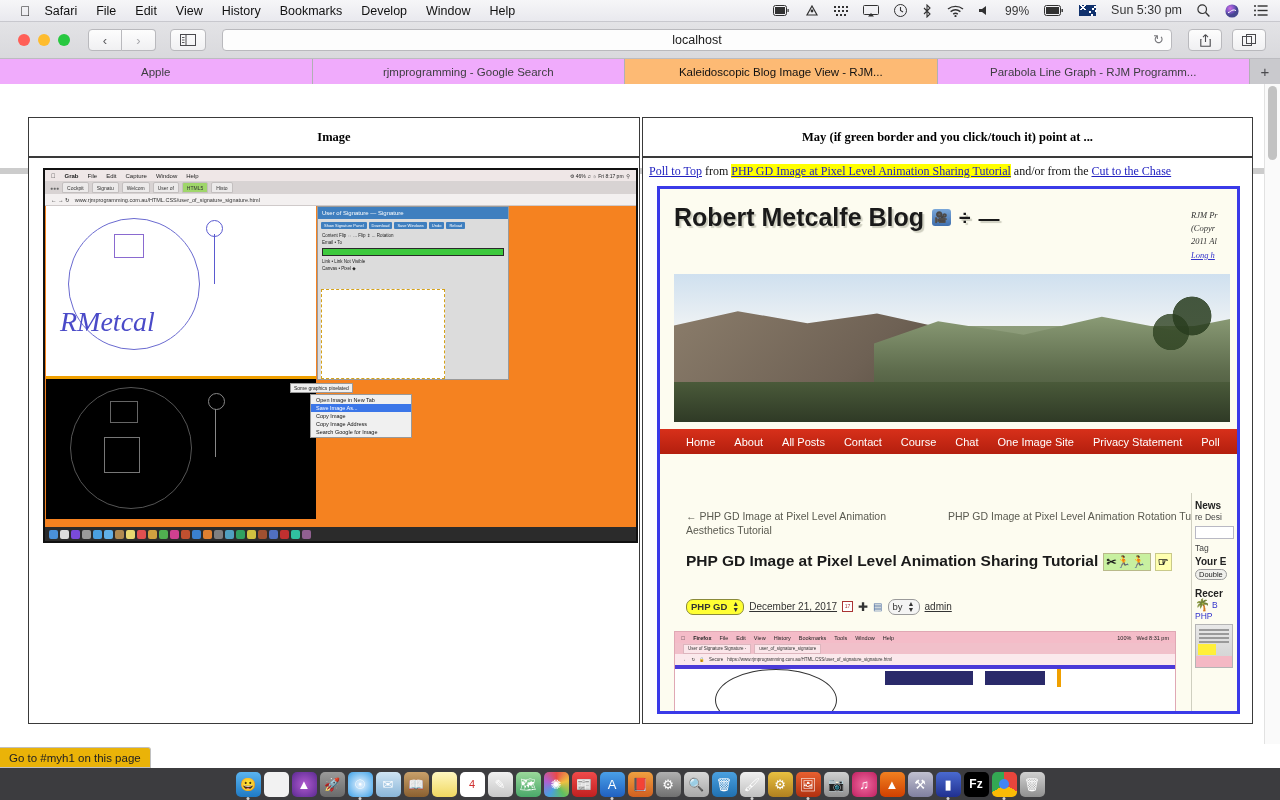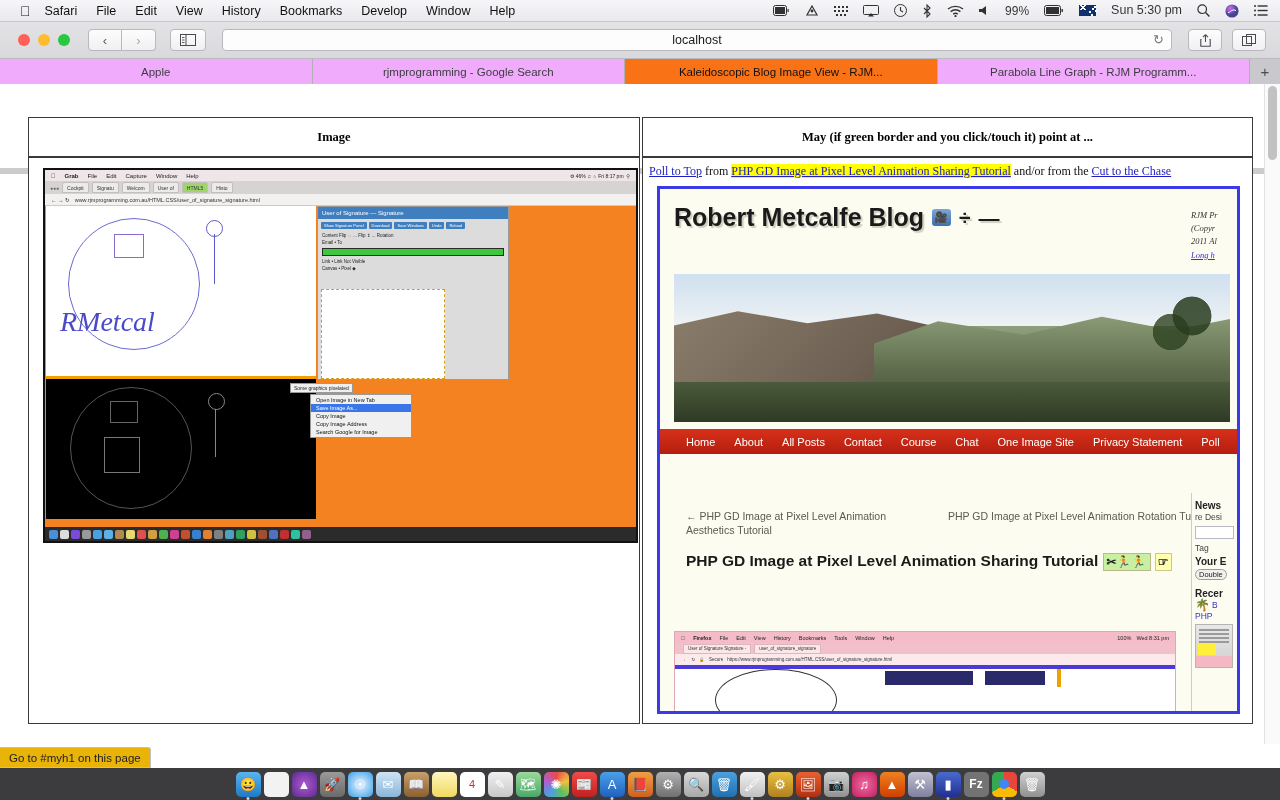--- a/index.html
+++ b/index.html
@@ -75,21 +75,21 @@
   }
 
   
   .tabbar{height:25px;display:flex;background:#c9c9cd;border-top:1px solid #bcbcc0;}
   .tab{
     flex:1;display:flex;align-items:center;justify-content:center;
     font-size:11.5px;color:#3d3d40;border-right:1px solid #b0b0b4;
     background:#f0abfc;white-space:nowrap;overflow:hidden;text-overflow:ellipsis;
     padding:0 8px;box-sizing:border-box;
   }
-  .tab.active{background:#f97316;color:#111;}
+  .tab.active{background:#fdba74;color:#111;}
   .tabplus{width:30px;display:flex;align-items:center;justify-content:center;font-size:15px;color:#4a4a4e;}
 
   
   .page{position:absolute;top:84px;left:0;width:1280px;height:660px;background:#fff;overflow:hidden;}
   .pagescroll{position:absolute;top:0;right:0;width:15px;height:660px;background:#fafafa;border-left:1px solid #e2e2e2;}
   .scrollthumb{position:absolute;top:2px;left:3px;width:9px;height:74px;border-radius:5px;background:#c2c2c2;}
 
   .tablewrap{position:absolute;left:28px;top:33px;width:1225px;}
   .row{display:flex;}
   .cell{border:1px solid #3a3a3a;box-sizing:border-box;background:#fff;}
@@ -578,20 +578,35 @@
               <div class="pn-prev">← PHP GD Image at Pixel Level Animation Aesthetics Tutorial</div>
               <div class="pn-next">PHP GD Image at Pixel Level Animation Rotation Tutorial →</div>
             </div>
 
             <div class="posttitle">
               <span>PHP GD Image at Pixel Level Animation Sharing Tutorial</span>
               <span class="badge">✂🏃🏃</span>
               <span class="badge2">☞</span>
             </div>
 
+            <div class="metarow">
+              <span class="selbox">
+                <span>PHP GD</span>
+                <span class="stepper">▲<br>▼</span>
+              </span>
+              <span class="mdate">December 21, 2017</span>
+              <span class="calicon">17</span>
+              <span style="font-size:12px;">✚</span>
+              <span style="font-size:10px;color:#4a6aa0;">▤</span>
+              <span class="selbox2">
+                <span>by</span>
+                <span class="stepper">▲<br>▼</span>
+              </span>
+              <span class="madmin">admin</span>
+            </div>
 
             <div class="innershot">
               <div class="is-menu">
                 <span></span>
                 <span style="font-weight:bold;">Firefox</span>
                 <span>File</span>
                 <span>Edit</span>
                 <span>View</span>
                 <span>History</span>
                 <span>Bookmarks</span>
@@ -680,21 +695,21 @@
     <div class="dicon" style="background:linear-gradient(#d8d8d8,#a8a8a8);">🔍</div>
     <div class="dicon" style="background:linear-gradient(#4aa0e0,#2070b0);">🗑</div>
     <div class="dicon" style="background:linear-gradient(#f0f0f0,#c0c0c0);">🖌<div class="ddot"></div></div>
     <div class="dicon" style="background:linear-gradient(#e8c040,#b08020);">⚙</div>
     <div class="dicon" style="background:linear-gradient(#e86030,#b03010);">🖼<div class="ddot"></div></div>
     <div class="dicon" style="background:linear-gradient(#d0d0d0,#909090);">📷</div>
     <div class="dicon" style="background:radial-gradient(circle,#f06aa0,#c02060);">♫</div>
     <div class="dicon" style="background:linear-gradient(#f08020,#d04000);">▲</div>
     <div class="dicon" style="background:linear-gradient(#c0c0d0,#8080a0);">⚒</div>
     <div class="dicon" style="background:linear-gradient(#4a6ad0,#203090);">▮<div class="ddot"></div></div>
-    <div class="dicon" style="background:#737373;color:#fff;font-weight:bold;font-size:12px;">Fz</div>
+    <div class="dicon" style="background:#000000;color:#fff;font-weight:bold;font-size:12px;">Fz</div>
     <div class="dicon" style="background:conic-gradient(#e8453c 0 33%,#fabb05 33% 66%,#34a853 66% 100%);">
         <span style="width:10px;height:10px;border-radius:50%;background:#4285f4;display:block;"></span>
         <div class="ddot"></div>
       </div>
     <div class="dicon" style="background:linear-gradient(#d0d0d0,#909090);">🗑</div>
   </div>
 
 </div>
 
 </body></html>

